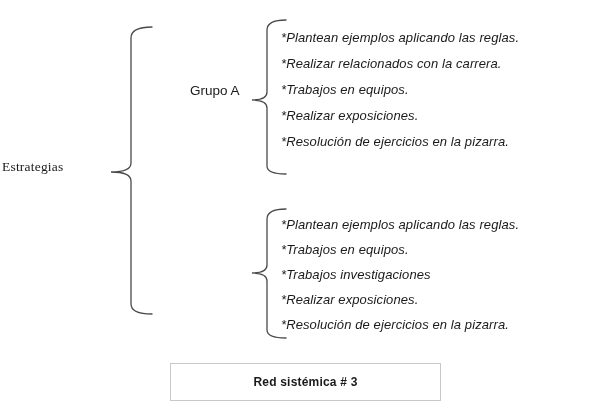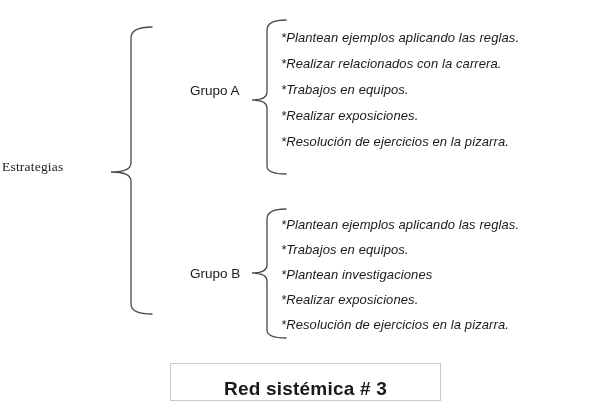--- a/index.html
+++ b/index.html
@@ -31,22 +31,22 @@
     left:281px;margin:0;padding:0;list-style:none;
     font-size:13px;letter-spacing:0.1px;white-space:nowrap;font-style:italic;
   }
   .list-a{top:25px;}
   .list-a li{height:26px;line-height:26px;}
   .list-b{top:212px;}
   .list-b li{height:25px;line-height:25px;}
   .caption-box{
     left:170px;top:363px;width:269px;height:36px;
     border:1px solid var(--caption-border);
-    display:flex;align-items:flex-end;justify-content:center;
-    font-size:19px;font-weight:700;letter-spacing:0.2px;
+    display:flex;align-items:center;justify-content:center;
+    font-size:12px;font-weight:700;letter-spacing:0.2px;
     background:var(--bg);
   }
 </style>
 </head>
 <body>
 
 <div class="stage">
 
   <svg class="brace-layer" viewBox="0 0 609 404" xmlns="http://www.w3.org/2000/svg">
     <path d="M 152,27 Q 131,27 131,38 L 131,163 Q 131,172 111,172 Q 131,172 131,181 L 131,304 Q 131,314 152,314"></path>
@@ -65,29 +65,28 @@
       <li>*Realizar relacionados con la carrera.</li>
 
       <li>*Trabajos en equipos.</li>
 
 
       <li>*Realizar exposiciones.</li>
 
       <li>*Resolución de ejercicios en la pizarra.</li>
     </ul>
 
-  <div class="abs group-label group-b-label">Grupo B</div>
 
   <ul class="abs item-list list-b">
 
       <li>*Plantean ejemplos aplicando las reglas.</li>
 
       <li>*Trabajos en equipos.</li>
 
-      <li>*Plantean investigaciones</li>
+      <li>*Trabajos investigaciones</li>
 
       <li>*Realizar exposiciones.</li>
 
       <li>*Resolución de ejercicios en la pizarra.</li>
     </ul>
 
   <div class="abs caption-box">
     <span>Red sistémica # 3</span>
   </div>
 

